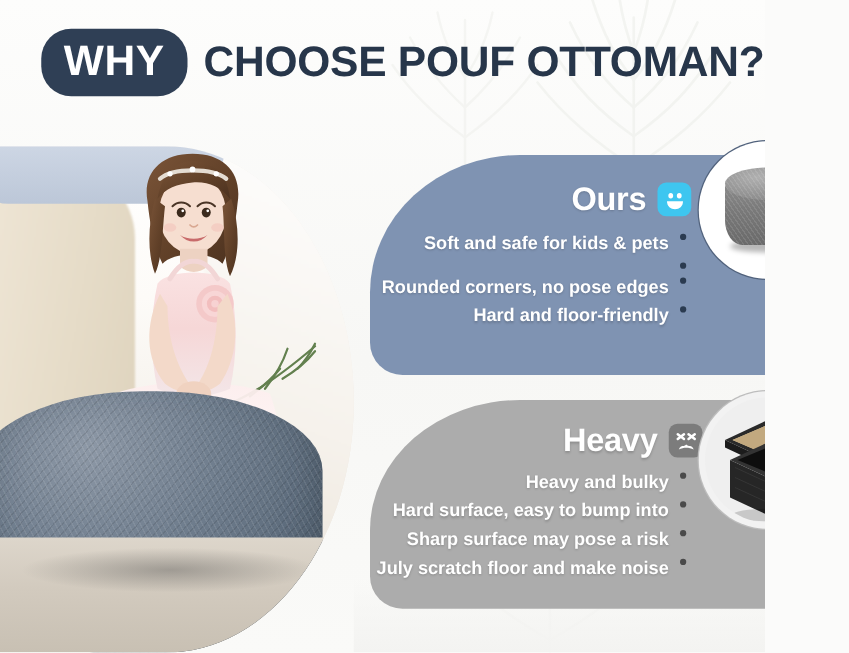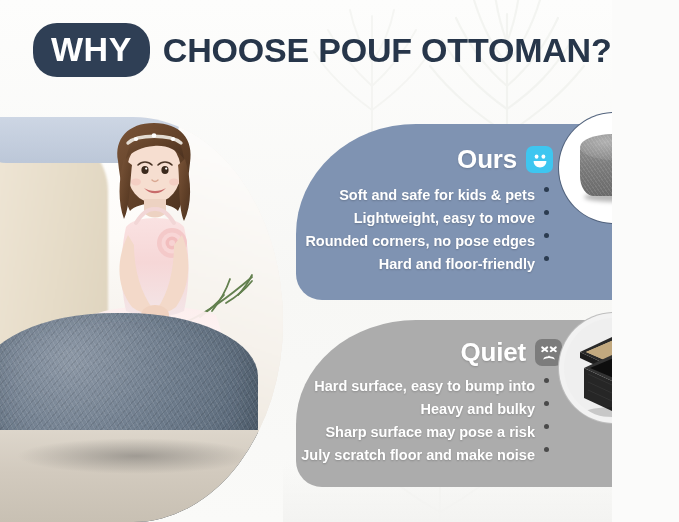--- a/index.html
+++ b/index.html
@@ -434,21 +434,20 @@
           <path d="M3.6 11 H16.4 C16.4 15.2 13.4 17.4 10 17.4 C6.6 17.4 3.6 15.2 3.6 11 Z" fill="#ffffff"></path>
         </svg>
       </span>
     </div>
     <div class="bullet-list">
       <div class="bullet-row">
         <span class="bullet-text">Soft and safe for kids &amp; pets</span>
         <span class="bullet-dot"></span>
       </div>
       <div class="bullet-row">
-        <span class="bullet-text">Lightweight, easy to move</span>
         <span class="bullet-dot"></span>
       </div>
       <div class="bullet-row">
         <span class="bullet-text">Rounded corners, no pose edges</span>
         <span class="bullet-dot"></span>
       </div>
       <div class="bullet-row">
         <span class="bullet-text">Hard and floor-friendly</span>
         <span class="bullet-dot"></span>
       </div>
@@ -458,40 +457,40 @@
   <div class="thumb" id="thumb-ours">
     <div class="inner">
       <div class="mini-pouf-shadow"></div>
       <div class="mini-pouf-body"></div>
       <div class="mini-pouf-top"></div>
     </div>
   </div>
 
   <div class="panel" id="panel-others">
     <div class="panel-head">
-      <span class="panel-title">Quiet</span>
+      <span class="panel-title">Heavy</span>
       <span class="face-icon" id="icon-others">
         <svg width="20" height="20" viewBox="0 0 20 20">
           <g stroke="#ffffff" stroke-width="2" stroke-linecap="round">
             <path d="M3.2 4.4 L8.2 8.2"></path>
               <path d="M8.2 4.4 L3.2 8.2"></path>
             <path d="M11.8 4.4 L16.8 8.2"></path>
               <path d="M16.8 4.4 L11.8 8.2"></path>
           </g>
           <path d="M4 16.6 C6 12.2 8 15 10 12.6 C12 15 14 12.2 16 16.6 C12 14.6 8 14.6 4 16.6 Z" fill="#ffffff"></path>
         </svg>
       </span>
     </div>
     <div class="bullet-list">
       <div class="bullet-row">
+        <span class="bullet-text">Heavy and bulky</span>
+        <span class="bullet-dot"></span>
+      </div>
+      <div class="bullet-row">
         <span class="bullet-text">Hard surface, easy to bump into</span>
-        <span class="bullet-dot"></span>
-      </div>
-      <div class="bullet-row">
-        <span class="bullet-text">Heavy and bulky</span>
         <span class="bullet-dot"></span>
       </div>
       <div class="bullet-row">
         <span class="bullet-text">Sharp surface may pose a risk</span>
         <span class="bullet-dot"></span>
       </div>
       <div class="bullet-row">
         <span class="bullet-text">July scratch floor and make noise</span>
         <span class="bullet-dot"></span>
       </div>

